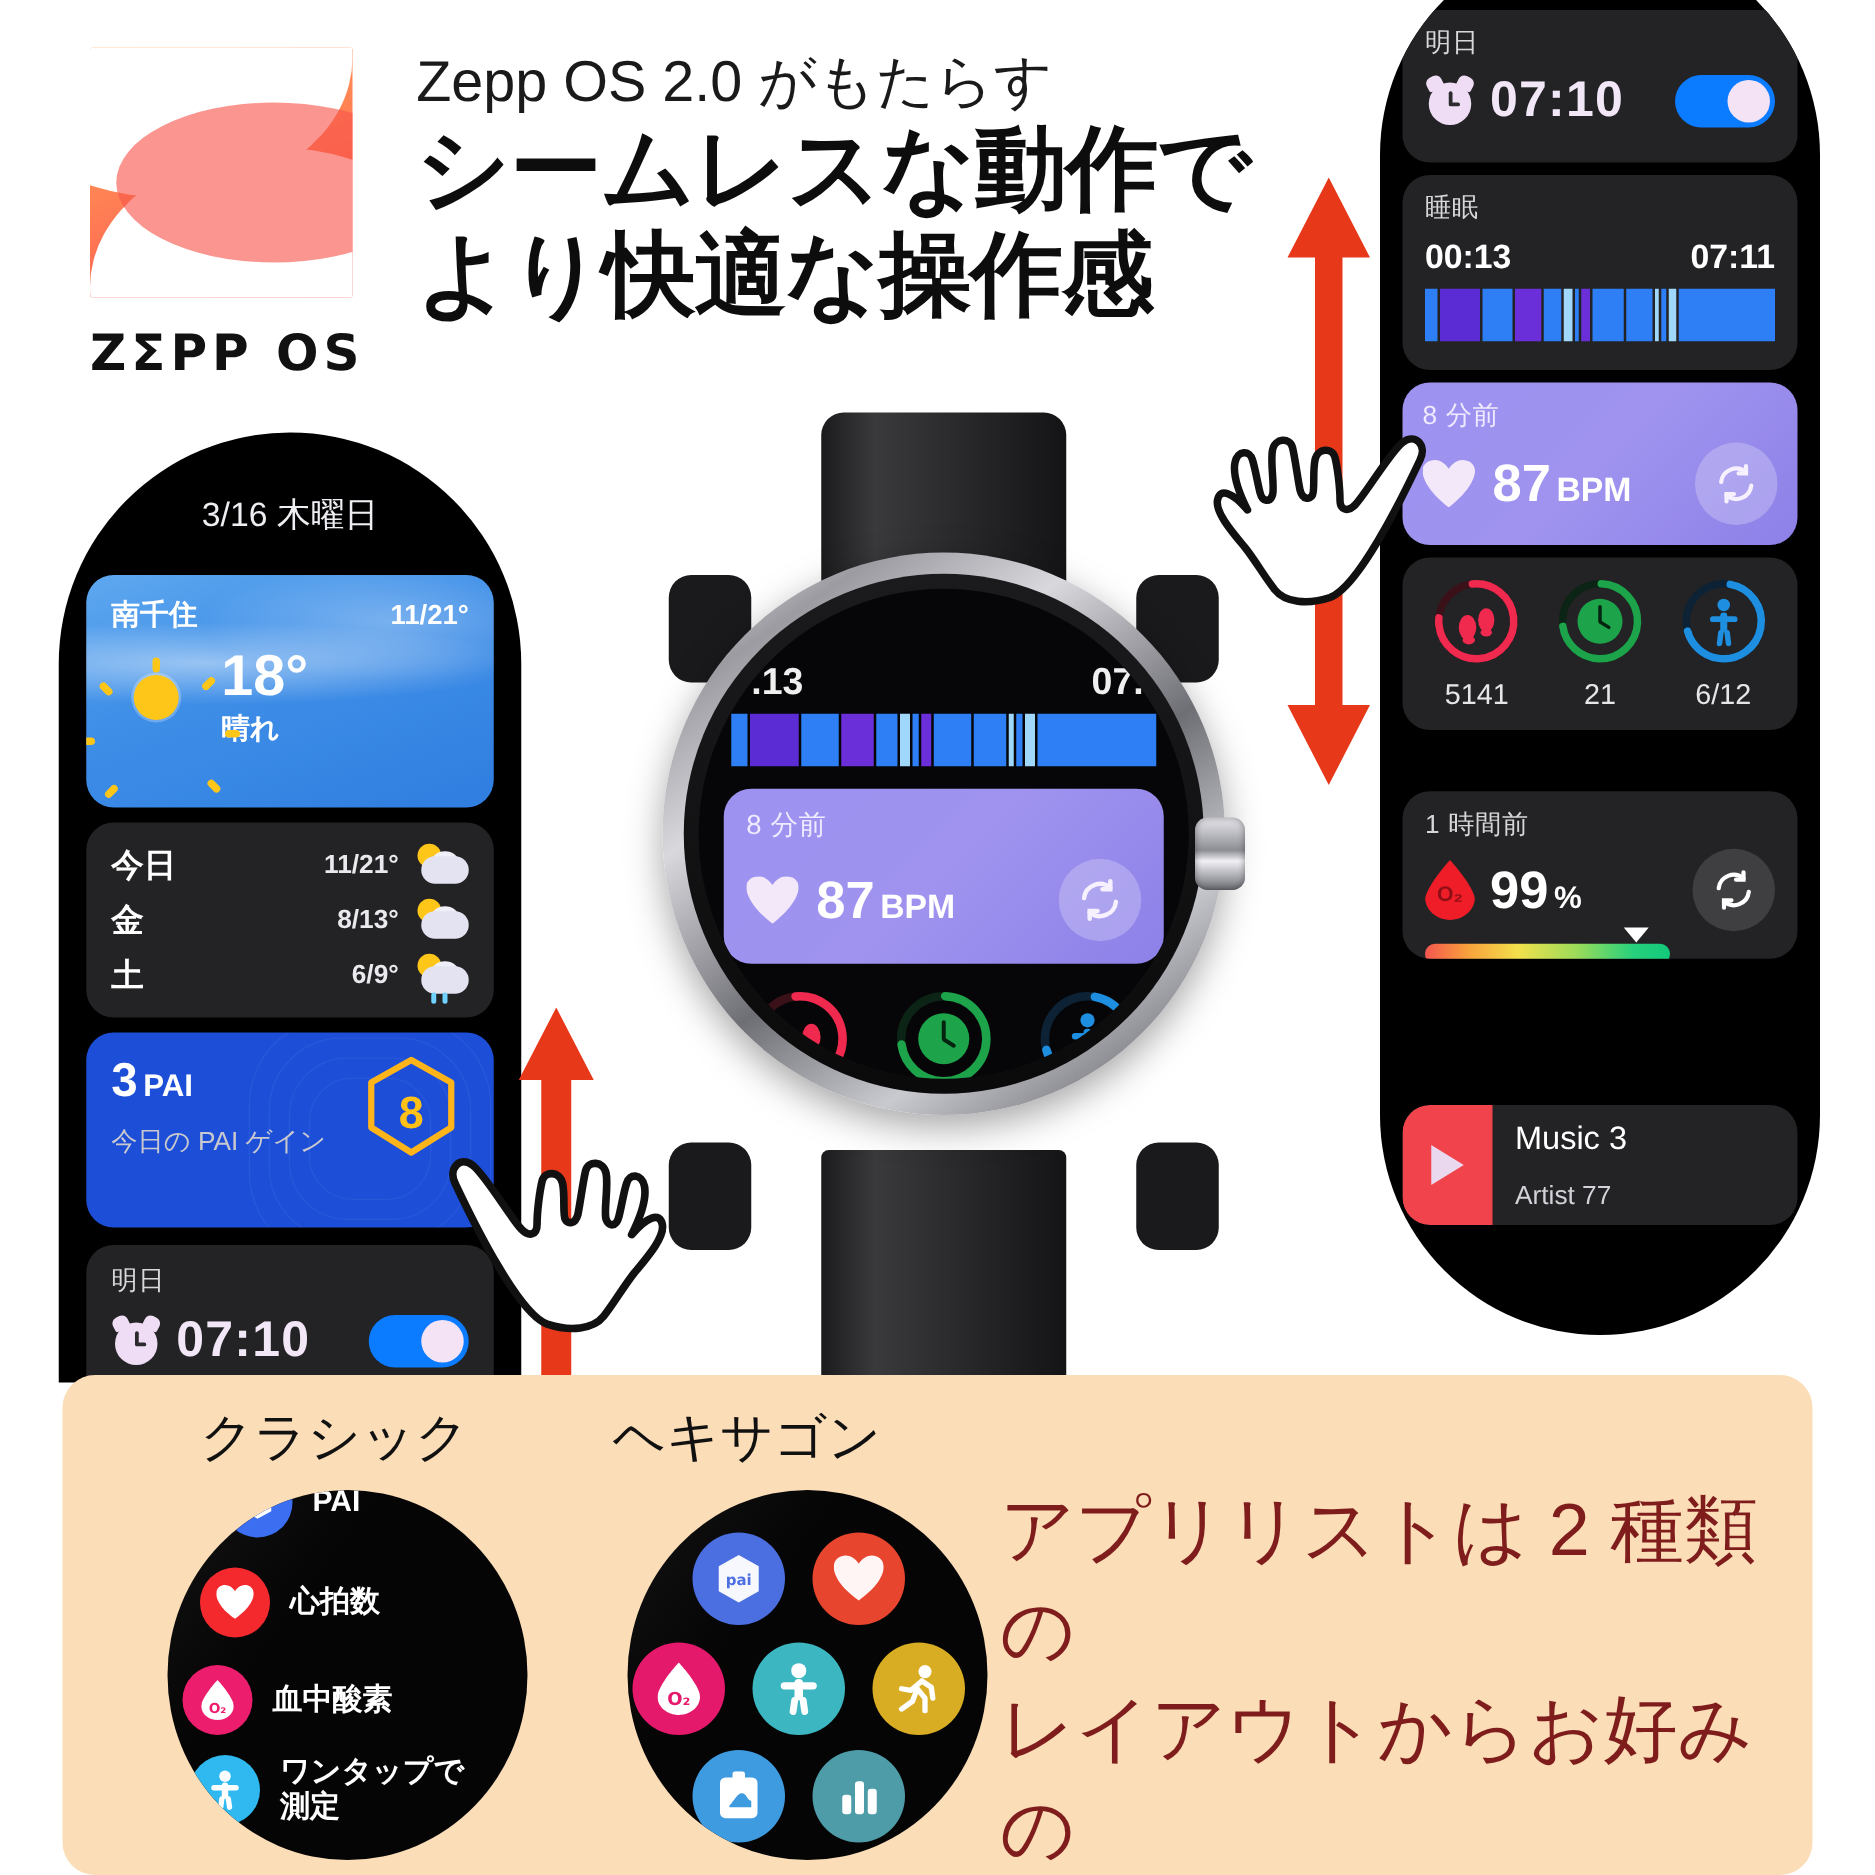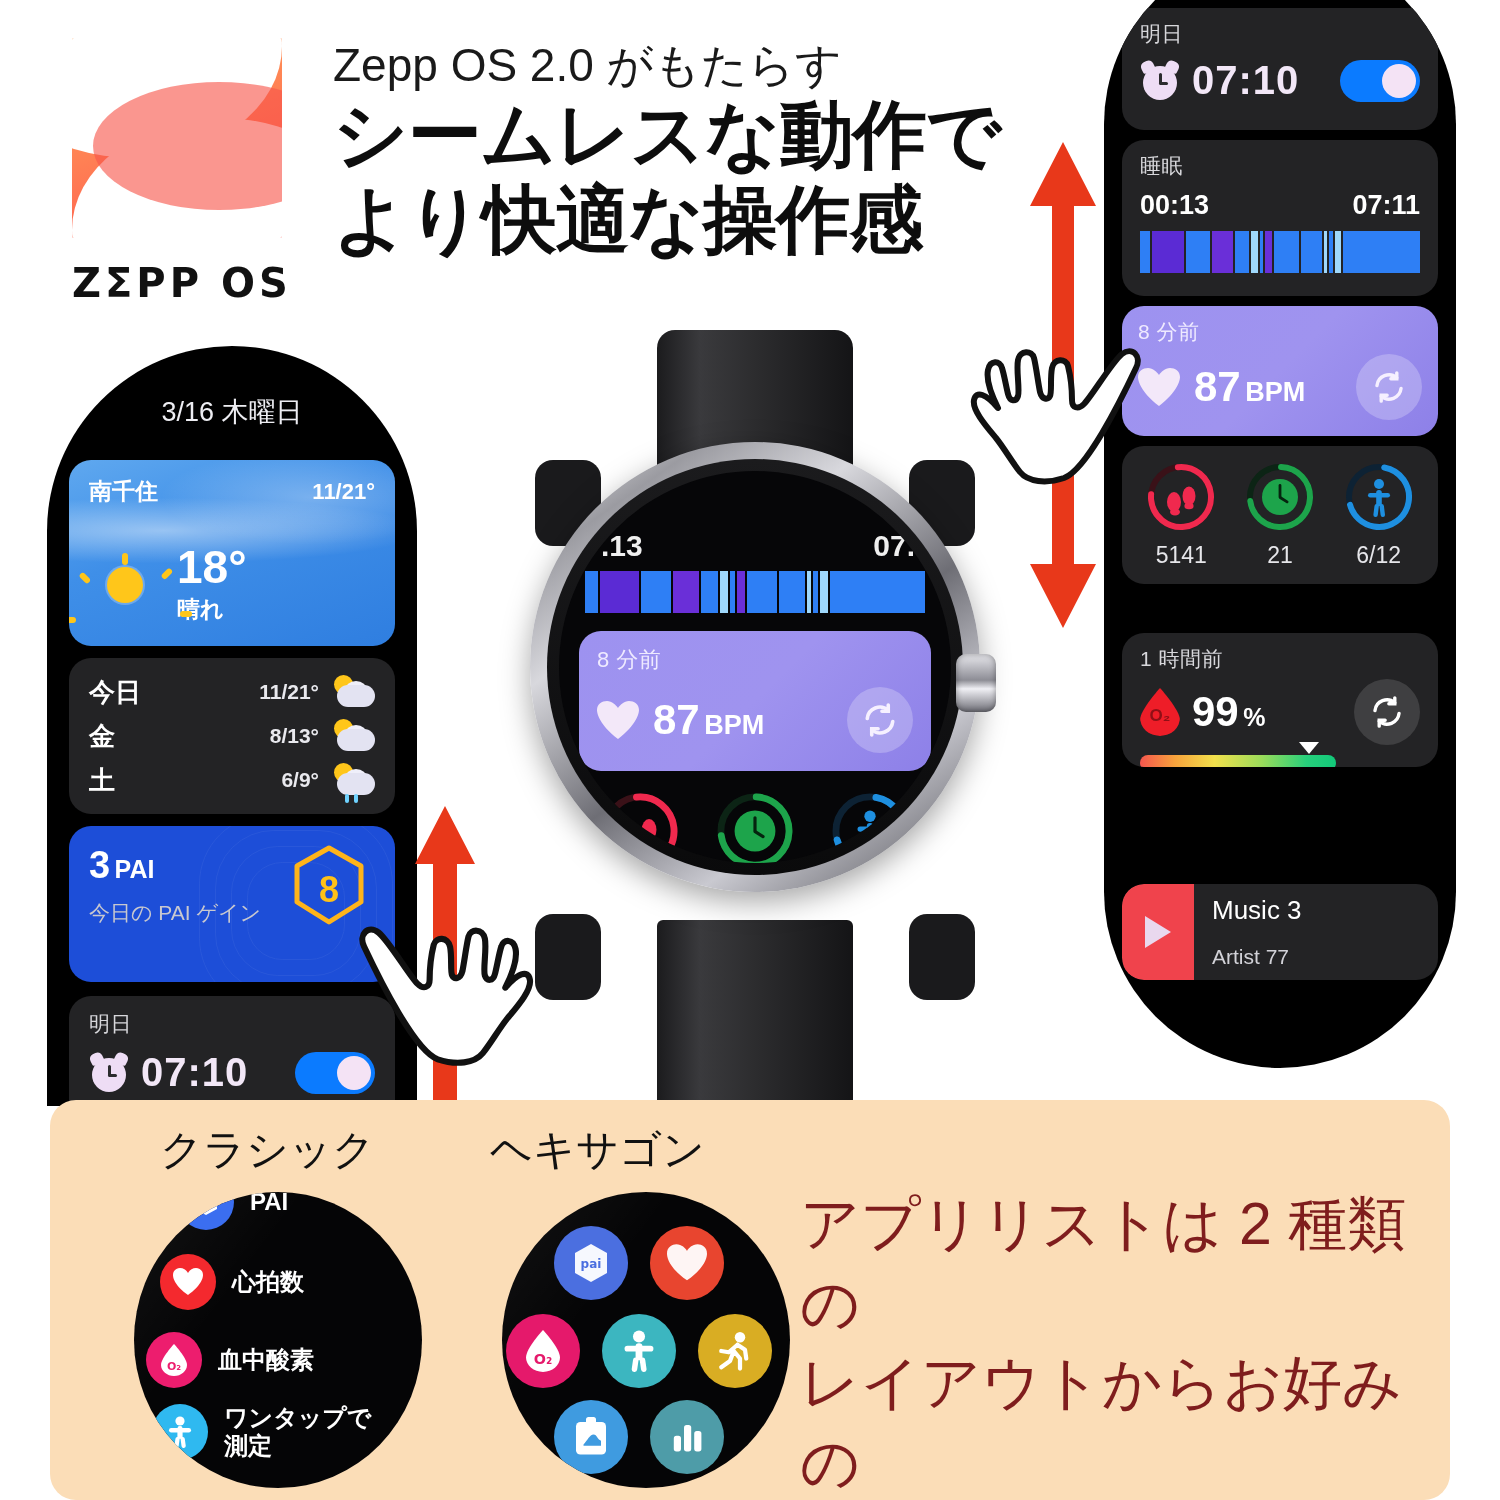--- a/index.html
+++ b/index.html
@@ -330,21 +330,21 @@
       <div class="date-hdr">3/16 木曜日</div>
     </div>
 
     <div class="wx-card" style="position:absolute; left:22px; top:114px; width:326px; height:186px; padding:16px 20px;">
       <div class="haze1"></div>
         <div class="haze2"></div>
       <div class="wx-top">
         <span class="wx-city">南千住</span>
         <span class="wx-range">11/21°</span>
       </div>
-      <div class="wx-main" style="margin-top:37px;">
+      <div class="wx-main" style="margin-top:10px;">
         <div class="sun">
           <div class="core"></div>
           <div class="ray" style="transform:rotate(0deg) translate(-3px,-32px);"></div>
           <div class="ray" style="transform:rotate(45deg) translate(-3px,-32px);"></div>
           <div class="ray" style="transform:rotate(90deg) translate(-3px,-32px);"></div>
           <div class="ray" style="transform:rotate(135deg) translate(-3px,-32px);"></div>
 
           <div class="ray" style="transform:rotate(225deg) translate(-3px,-32px);"></div>
           <div class="ray" style="transform:rotate(270deg) translate(-3px,-32px);"></div>
           <div class="ray" style="transform:rotate(315deg) translate(-3px,-32px);"></div>

